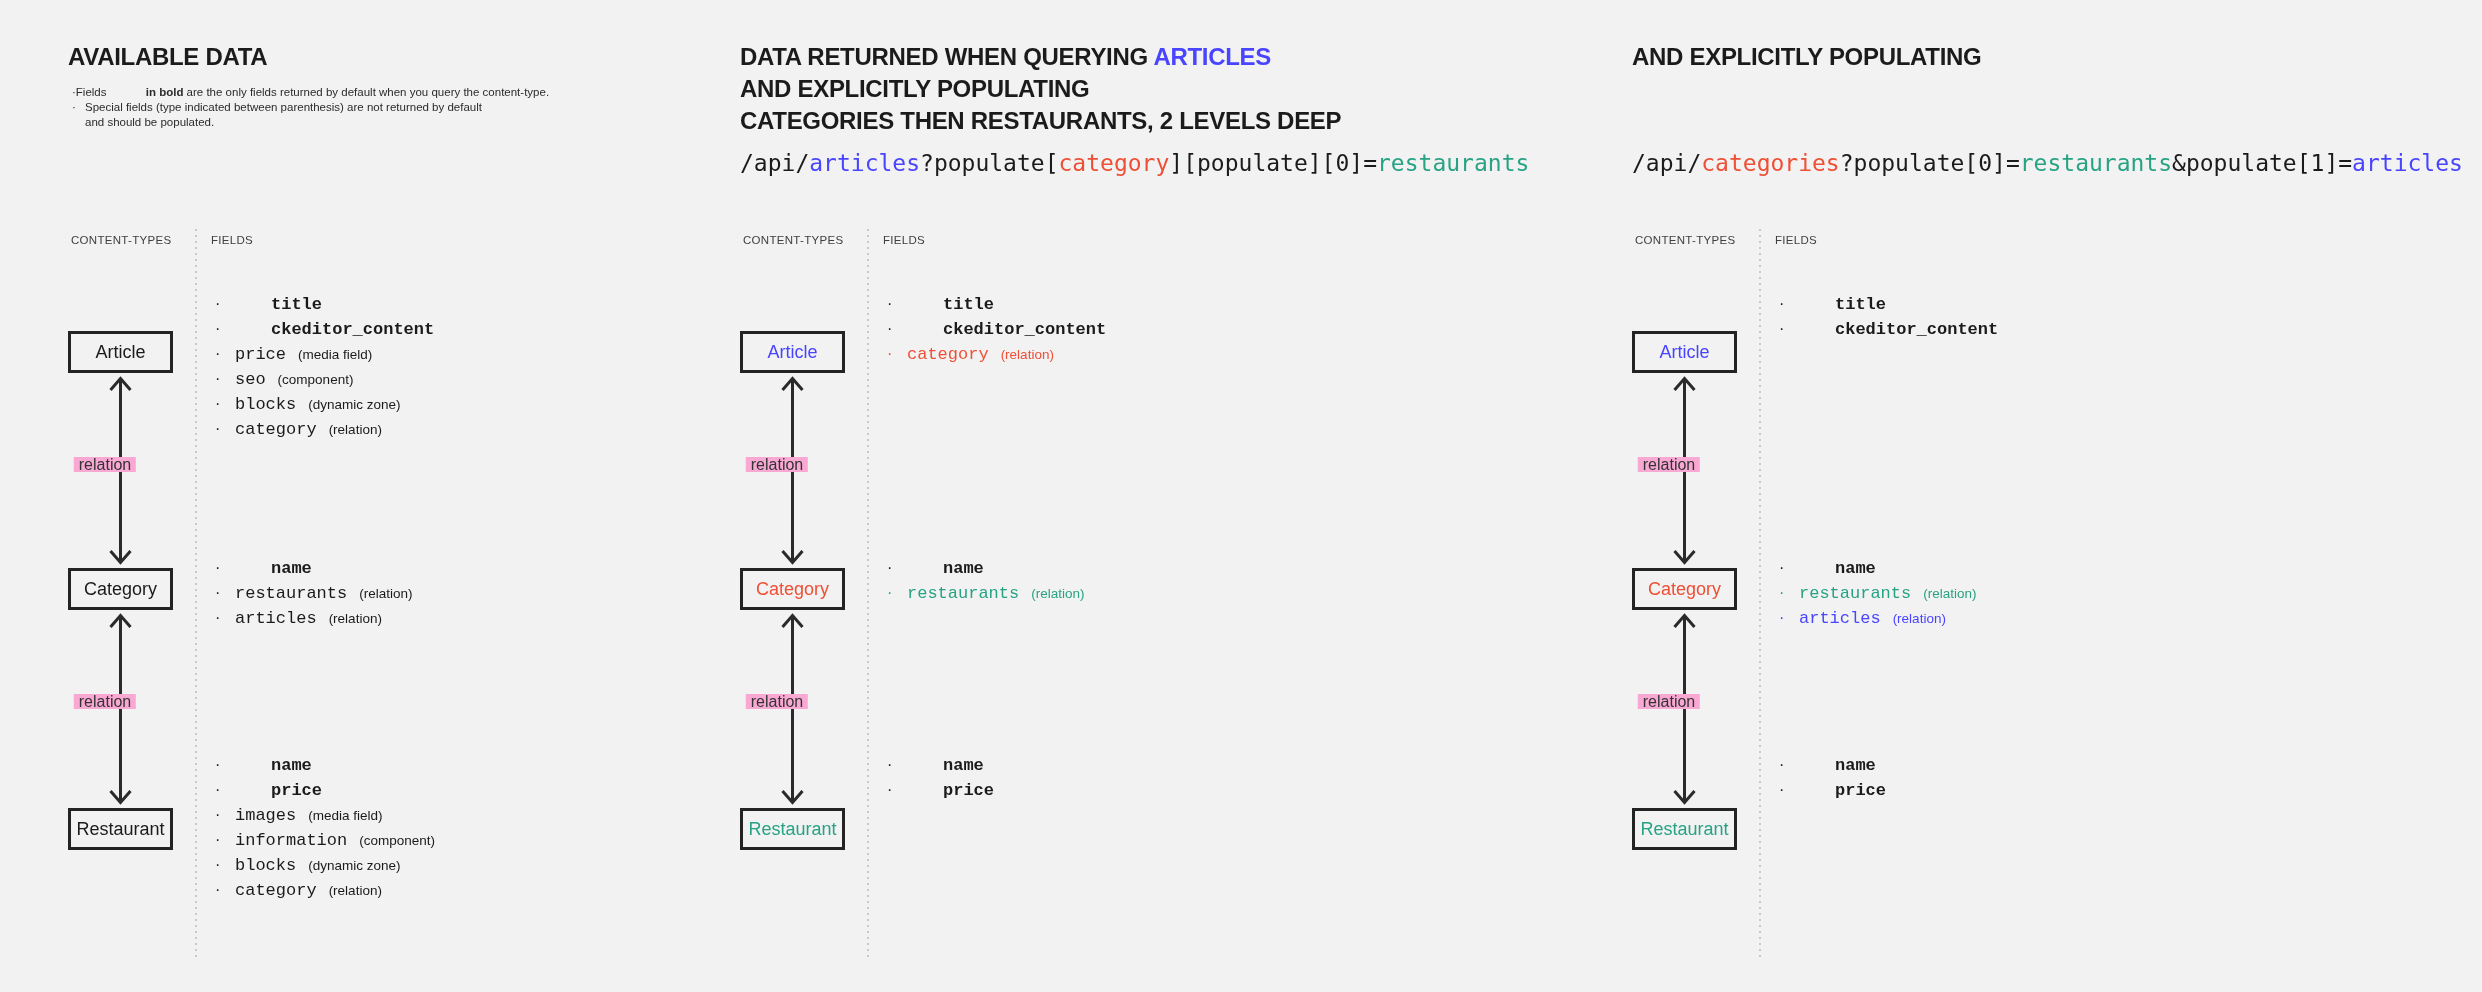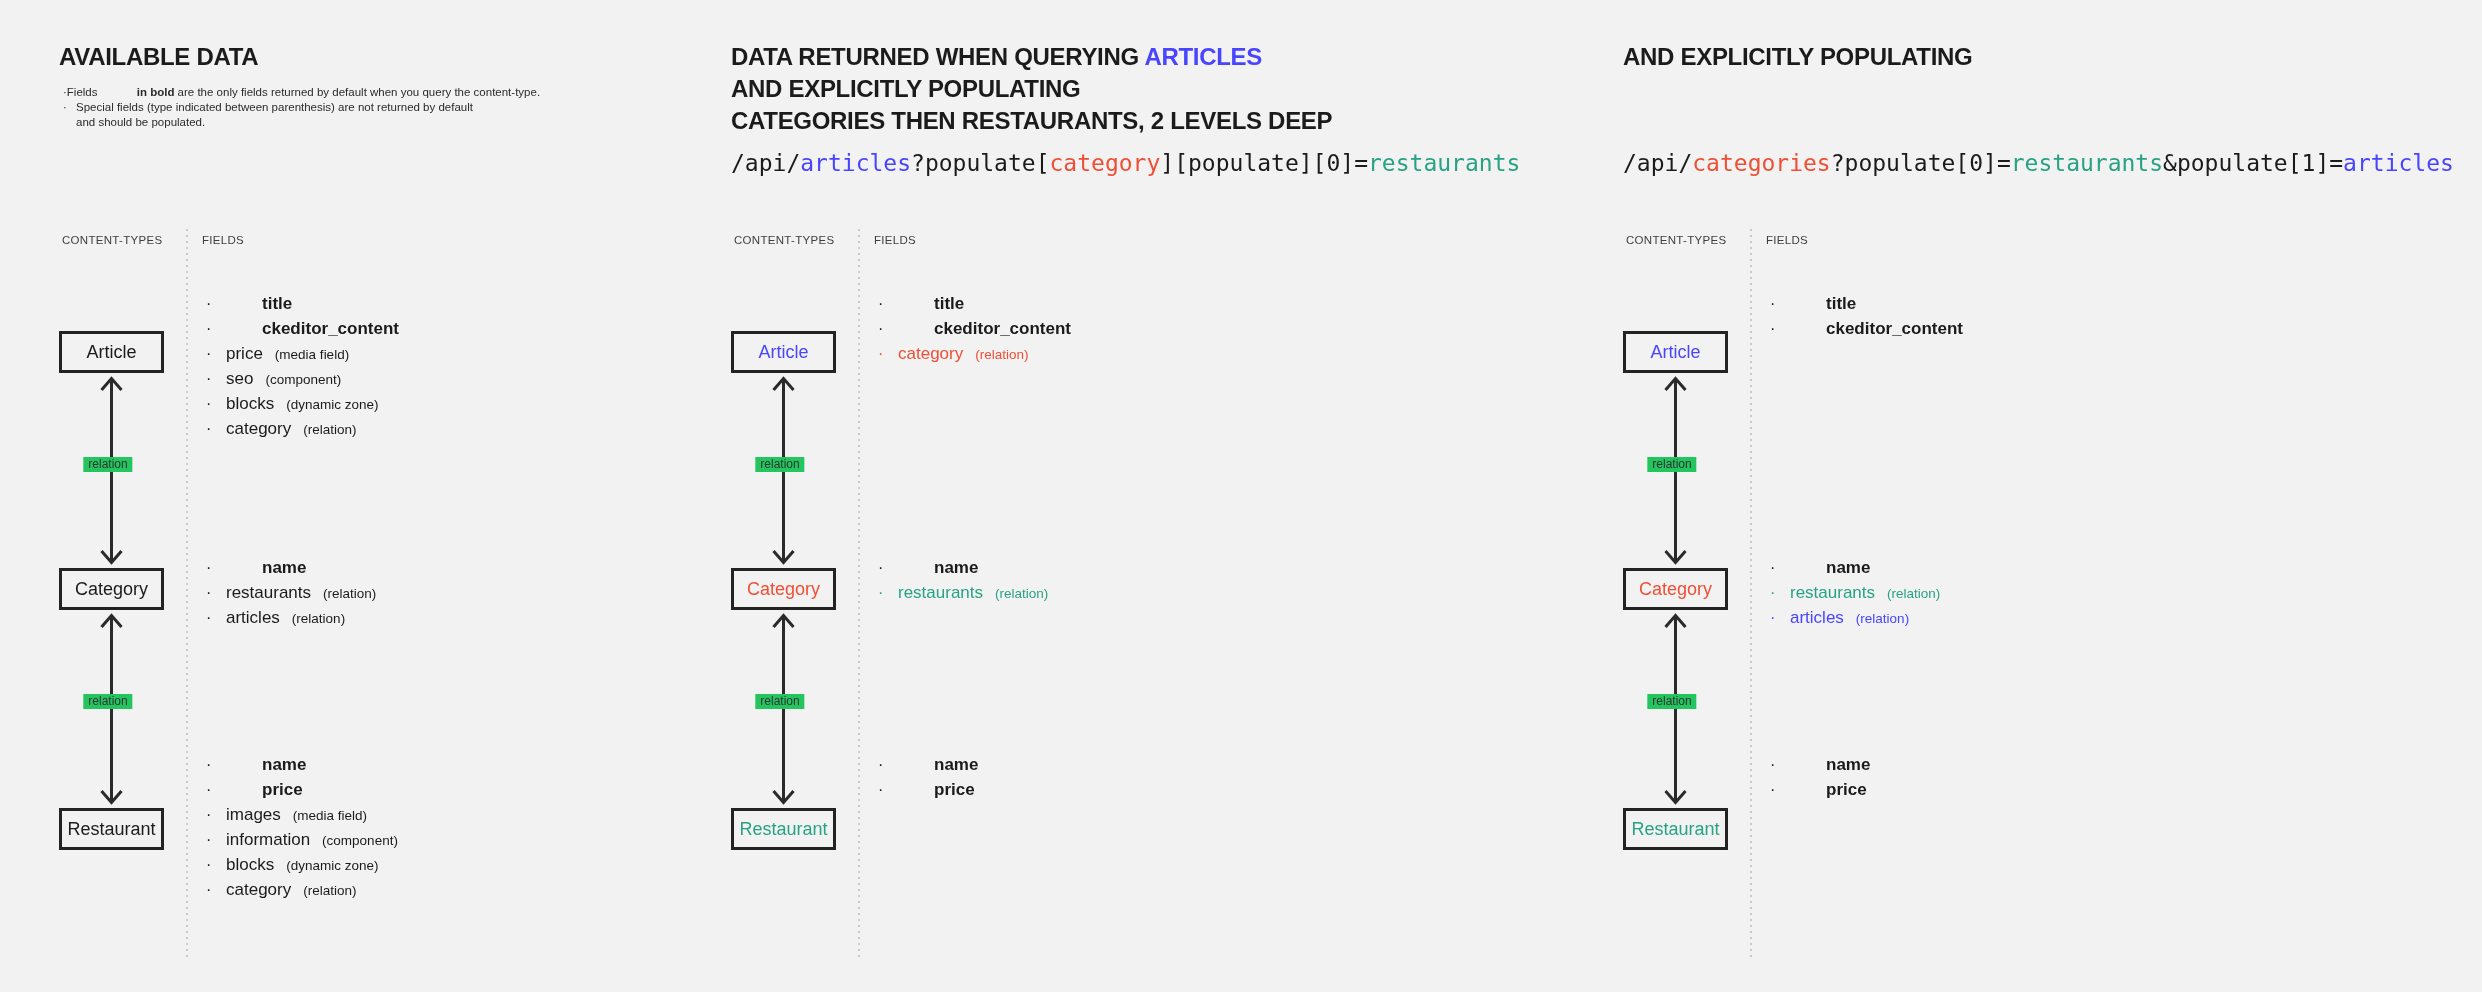--- a/index.html
+++ b/index.html
@@ -2,21 +2,21 @@
 <html><head>
 <meta charset="utf-8">
 <style>
   html,body{margin:0;padding:0;}
   body{
     width:2482px;height:992px;position:relative;overflow:hidden;
     background:#f2f2f2;color:#1b1b1b;
     font-family:"Liberation Sans",sans-serif;
   }
   #canvas{position:absolute;inset:0;}
-  .panel{position:absolute;top:0;height:992px;width:680px;}
+  .panel{position:absolute;top:0;height:992px;width:680px;margin-left:9px;}
   .p0{left:58px}.p1{left:730px}.p2{left:1622px}
 
   .panel-title{position:absolute;top:41px;left:1px;font-size:24px;font-weight:bold;
     letter-spacing:-0.3px;color:#1b1b1b;}
   .title-line{line-height:32px;height:32px;white-space:nowrap;}
 
   .panel-notes{position:absolute;top:85px;left:5px;font-size:11.5px;color:#2b2b2b;width:470px;}
   .note{display:flex;}
   .note-bullet{width:13px;line-height:15px;}
   .note-line{line-height:15px;white-space:nowrap;}
@@ -36,29 +36,29 @@
   .ctbox{position:absolute;left:1px;width:105px;height:42px;box-sizing:border-box;
     border:3px solid #232323;background:#f2f2f2;display:flex;align-items:center;justify-content:center;
     font-size:18px;white-space:nowrap;z-index:2;}
   .box-0{top:331px}.box-1{top:568px}.box-2{top:808px}
 
   .arrow{position:absolute;left:40px;width:27px;z-index:1;}
   .arrow-0{top:375px;height:191px;}
   .arrow-1{top:612px;height:194px;}
   .arrow svg{display:block;width:100%;height:100%;}
 
-  .rel{position:absolute;left:50px;transform:translateX(-50%);z-index:3;
-    background:#22c55e;padding:0 5px;font-size:12px;line-height:15px;color:#333;white-space:nowrap;}
+  .rel{position:absolute;left:38px;transform:translateX(-50%);z-index:3;
+    background:#f9a8d4;padding:0 5px;font-size:16px;line-height:15px;color:#333;white-space:nowrap;}
   .rel-0{top:457px}.rel-1{top:694px}
 
   .fieldlist{position:absolute;left:146px;}
   .fl-0{top:291px}.fl-1{top:555px}.fl-2{top:752px}
   .fitem{display:flex;align-items:baseline;height:25px;line-height:25px;white-space:nowrap;}
   .fbullet{width:20px;font-size:16px;padding-left:2px;}
-  .fname{font-family:Liberation Sans, sans-serif;font-size:17px;}
+  .fname{font-family:Liberation Mono, monospace;font-size:17px;}
   .ftype{font-size:13.5px;margin-left:12px;}
 </style>
 </head>
 <body>
 
 <div id="canvas">
 
 <section class="panel p0">
       <div class="panel-title">
         <div class="title-line"><span>AVAILABLE DATA</span></div>

